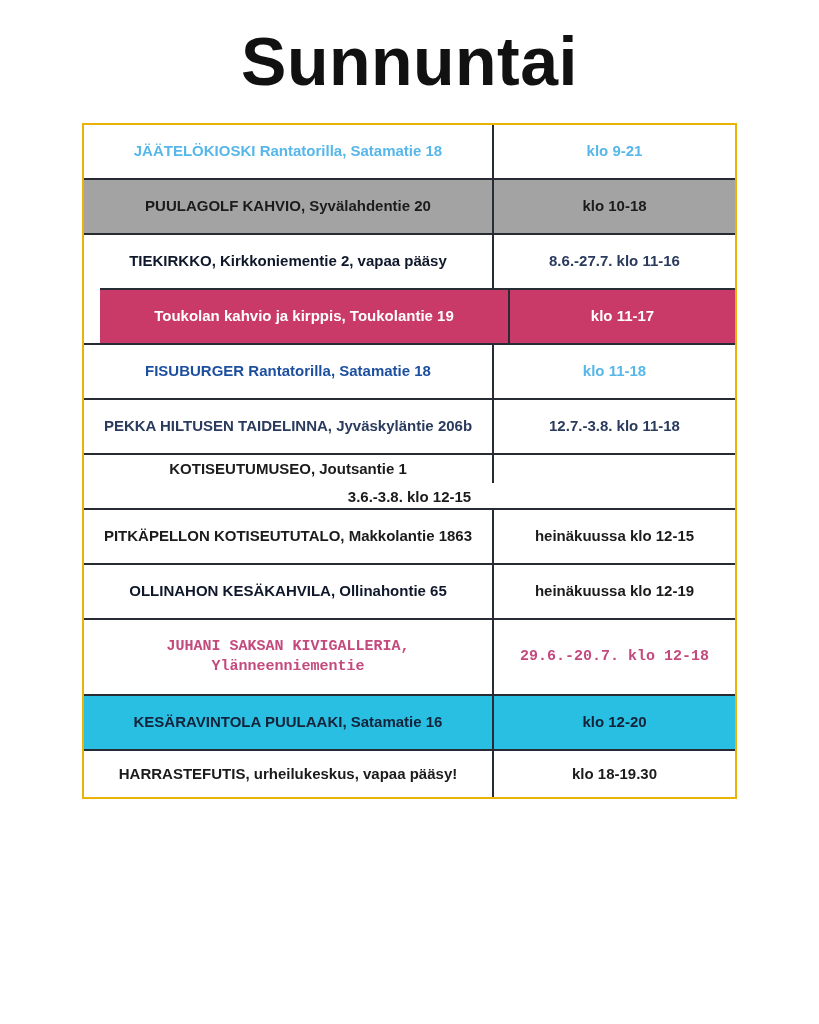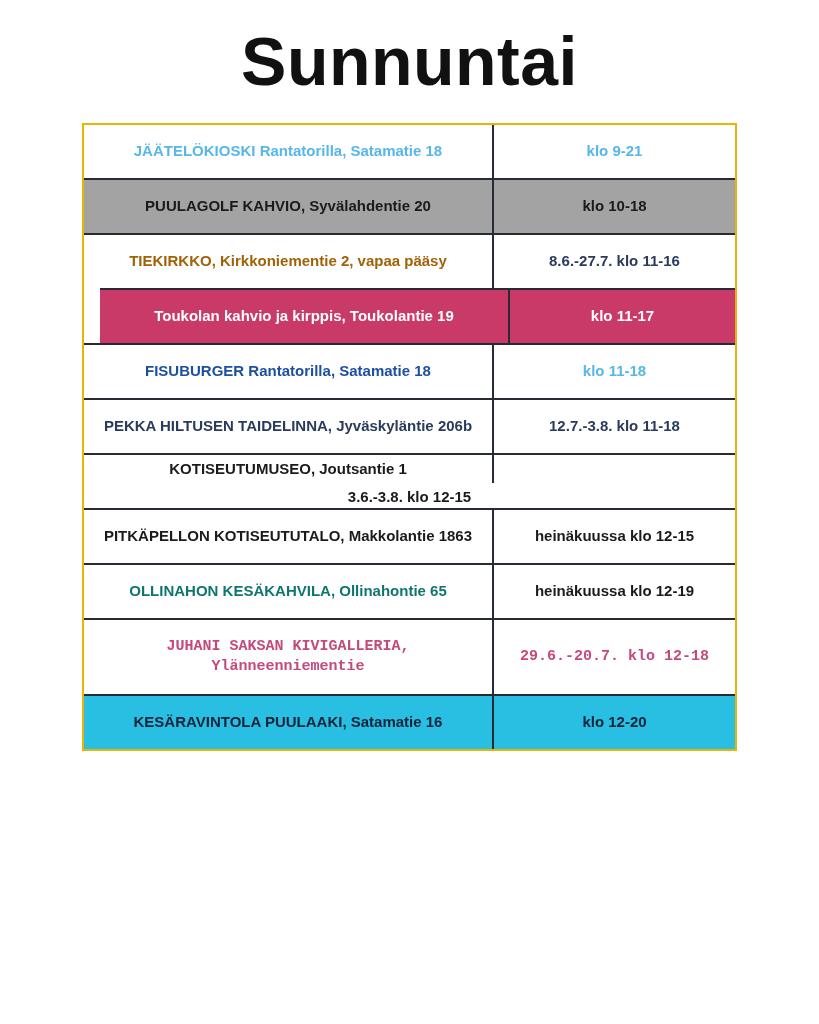--- a/index.html
+++ b/index.html
@@ -76,21 +76,21 @@
       <div class="cell cell-name" style="color: rgb(86, 183, 232);">JÄÄTELÖKIOSKI Rantatorilla, Satamatie 18</div>
       <div class="cell cell-hours" style="color: rgb(86, 183, 232);">klo 9-21</div>
     </div>
 
     <div class="t-row" style="background: #a3a3a3;">
       <div class="cell cell-name" style="color: rgb(27, 27, 27);">PUULAGOLF KAHVIO, Syvälahdentie  20</div>
       <div class="cell cell-hours" style="color: rgb(27, 27, 27);">klo 10-18</div>
     </div>
 
     <div class="t-row" style="background: rgb(255, 255, 255);">
-      <div class="cell cell-name" style="color: #a16207;">TIEKIRKKO, Kirkkoniementie 2, vapaa pääsy</div>
+      <div class="cell cell-name" style="color: #0f172a;">TIEKIRKKO, Kirkkoniementie 2, vapaa pääsy</div>
       <div class="cell cell-hours" style="color: rgb(43, 59, 94);">8.6.-27.7. klo 11-16</div>
     </div>
 
     <div class="t-row" style="background: rgb(201, 58, 104); margin-left: 16px;">
       <div class="cell cell-name" style="color: rgb(255, 255, 255);">Toukolan kahvio ja kirppis, Toukolantie 19</div>
       <div class="cell cell-hours" style="color: rgb(255, 255, 255);">klo 11-17</div>
     </div>
 
     <div class="t-row" style="background: rgb(255, 255, 255);">
       <div class="cell cell-name" style="color: rgb(29, 79, 159);">FISUBURGER Rantatorilla, Satamatie 18</div>
@@ -106,30 +106,34 @@
       <div class="cell cell-name" style="color: rgb(27, 27, 27);">KOTISEUTUMUSEO, Joutsantie 1</div>
       <div class="cell cell-hours" style="color: rgb(27, 27, 27);">3.6.-3.8. klo 12-15</div>
     </div>
 
     <div class="t-row" style="background: rgb(255, 255, 255);">
       <div class="cell cell-name" style="color: rgb(27, 27, 27);">PITKÄPELLON KOTISEUTUTALO, Makkolantie 1863</div>
       <div class="cell cell-hours" style="color: rgb(27, 27, 27);">heinäkuussa klo 12-15</div>
     </div>
 
     <div class="t-row" style="background: rgb(255, 255, 255);">
-      <div class="cell cell-name" style="color: #0f766e;">OLLINAHON KESÄKAHVILA, Ollinahontie 65</div>
+      <div class="cell cell-name" style="color: #0f172a;">OLLINAHON KESÄKAHVILA, Ollinahontie 65</div>
       <div class="cell cell-hours" style="color: rgb(27, 27, 27);">heinäkuussa klo 12-19</div>
     </div>
 
     <div class="t-row tall" style="background: rgb(255, 255, 255);">
       <div class="cell cell-name" style="color: rgb(196, 73, 125);">JUHANI SAKSAN KIVIGALLERIA,
 Ylänneenniementie</div>
       <div class="cell cell-hours" style="color: rgb(196, 73, 125);">29.6.-20.7. klo 12-18</div>
     </div>
 
     <div class="t-row" style="background: rgb(41, 191, 227);">
       <div class="cell cell-name" style="color: rgb(19, 35, 58);">KESÄRAVINTOLA PUULAAKI, Satamatie 16</div>
       <div class="cell cell-hours" style="color: rgb(19, 35, 58);">klo 12-20</div>
     </div>
 
+    <div class="t-row short" style="background: rgb(255, 255, 255);">
+      <div class="cell cell-name" style="color: rgb(27, 27, 27);">HARRASTEFUTIS, urheilukeskus, vapaa pääsy!</div>
+      <div class="cell cell-hours" style="color: rgb(27, 27, 27);">klo 18-19.30</div>
+    </div>
 
   </div>
 </div>
 
 </body></html>

